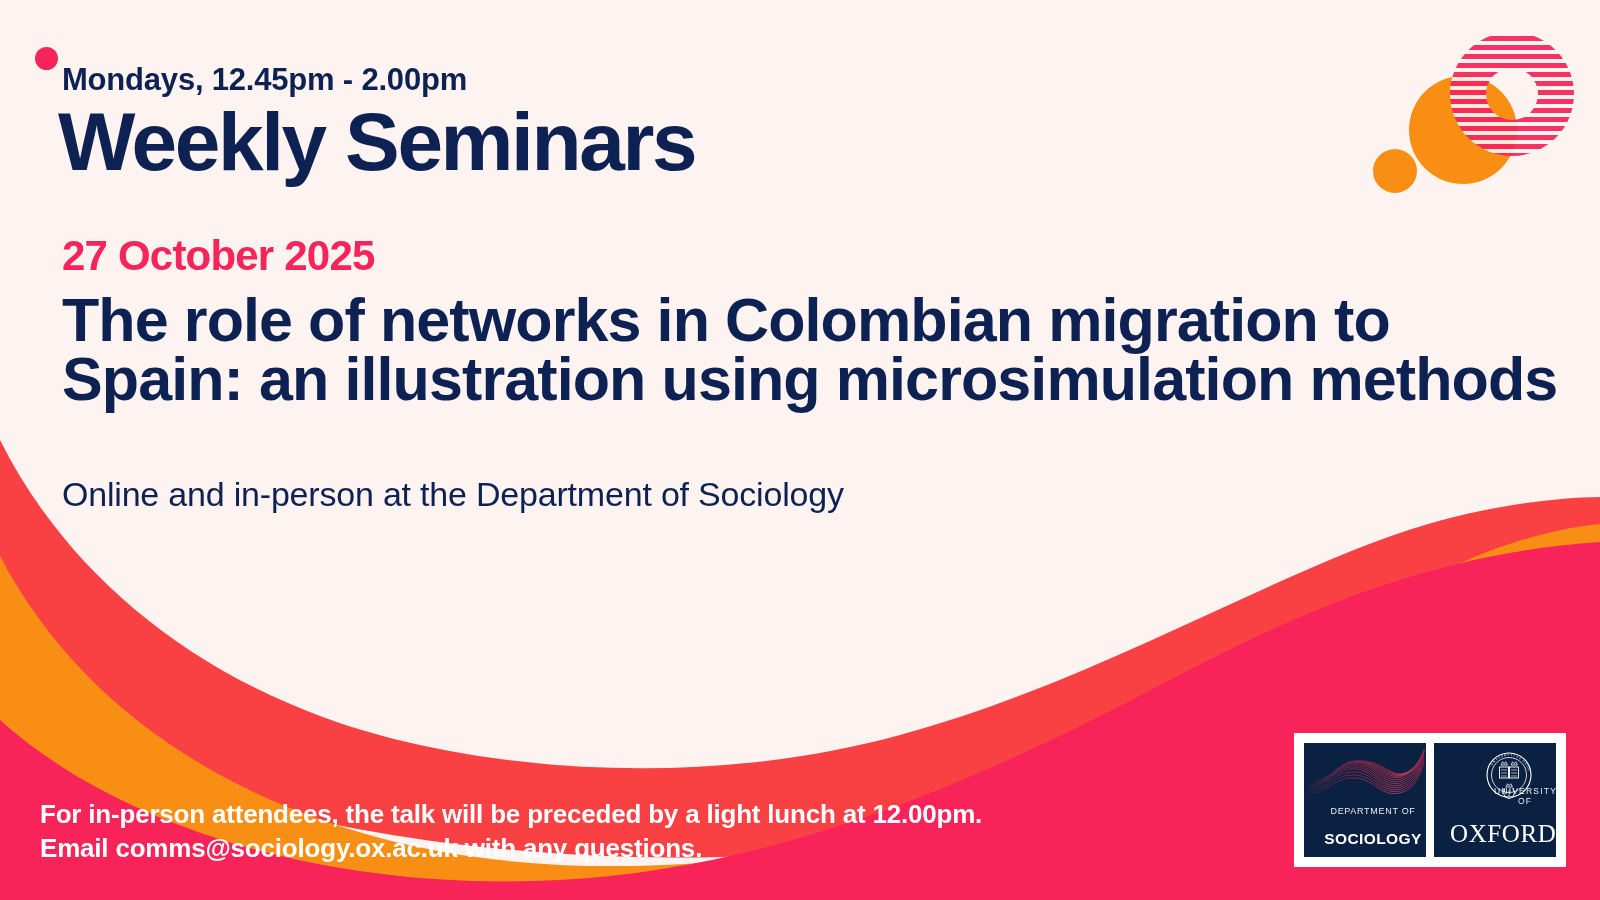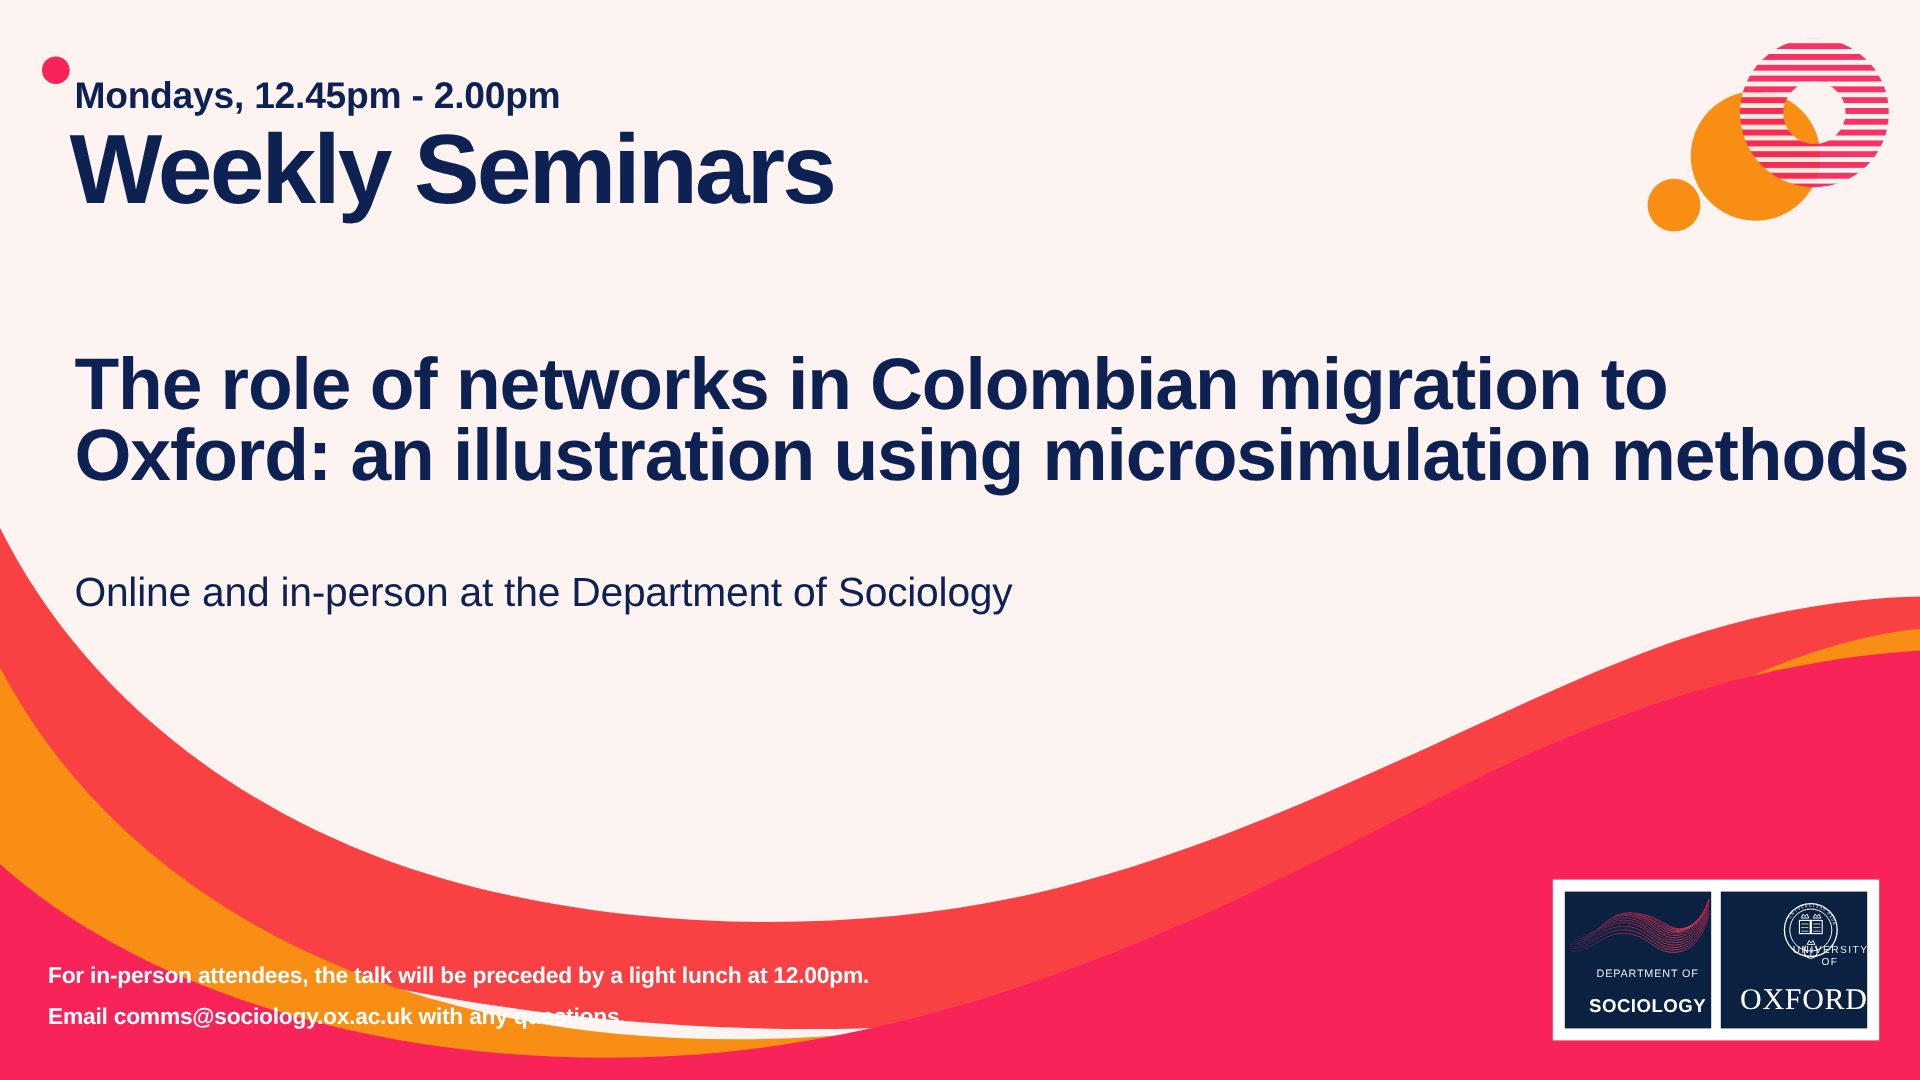--- a/index.html
+++ b/index.html
@@ -111,21 +111,21 @@
     font-weight: 400;
     letter-spacing: -0.2px;
     color: #0D2252;
     white-space: nowrap;
   }
 
   .footnote {
     position: absolute;
     left: 40px;
     top: 797px;
-    font-size: 19px;
+    font-size: 26px;
     line-height: 34px;
     font-weight: 700;
     letter-spacing: -0.2px;
     color: #FFFFFF;
   }
   .footnote .fline { display: block; white-space: nowrap; }
 
   
   .logo-lockup {
     position: absolute;
@@ -235,24 +235,25 @@
   </svg>
 
   <div class="content">
 
     <div class="kicker-dot"></div>
 
     <div class="kicker">Mondays, 12.45pm - 2.00pm</div>
 
     <div class="headline">Weekly Seminars</div>
 
+    <div class="date">27 October 2025</div>
 
     <div class="talk-title">
       <span class="tline">The role of networks in Colombian migration to</span>
-      <span class="tline">Oxford: an illustration using microsimulation methods</span>
+      <span class="tline">Spain: an illustration using microsimulation methods</span>
     </div>
 
 
     <div class="mode">Online and in-person at the Department of Sociology</div>
 
     <div class="footnote">
       <span class="fline">For in-person attendees, the talk will be preceded by a light lunch at 12.00pm.</span>
       <span class="fline">Email comms@sociology.ox.ac.uk with any questions.</span>
     </div>
   </div>

